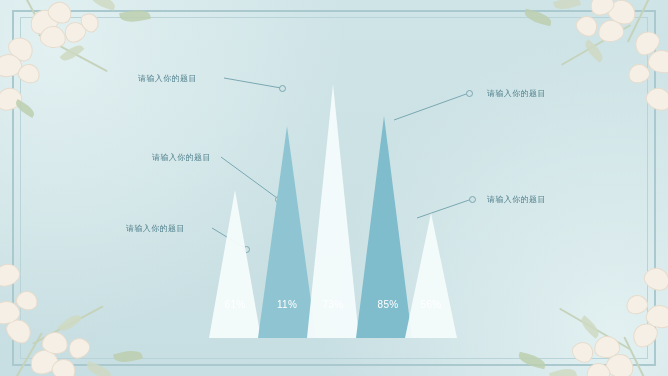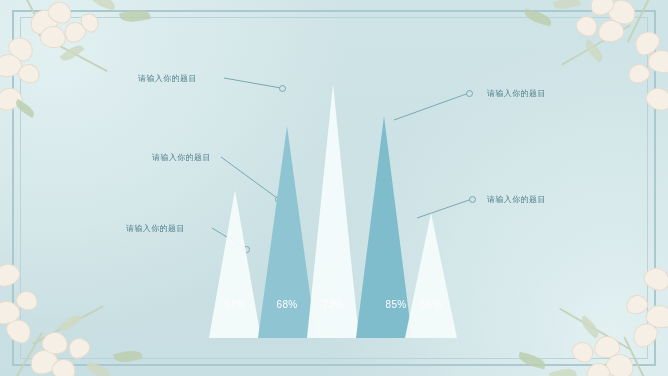--- a/index.html
+++ b/index.html
@@ -150,23 +150,23 @@
         <polygon points="28,0 56,222 0,222" fill="#7fbccc"></polygon>
       </svg>
     </div>
     <div class="cone" style="left:405px;top:213px;">
       <svg width="52" height="125" viewBox="0 0 52 125">
         <polygon points="26,0 52,125 0,125" fill="#f4fbfb" opacity="0.95"></polygon>
       </svg>
     </div>
 
     <div class="pct" style="left:209px;top:299px;width:52px;">61%</div>
-    <div class="pct dark" style="left:258px;top:299px;width:58px;">68%</div>
+    <div class="pct dark" style="left:258px;top:299px;width:58px;">11%</div>
     <div class="pct" style="left:307px;top:299px;width:52px;">73%</div>
-    <div class="pct dark" style="left:368px;top:299px;width:56px;">85%</div>
+    <div class="pct dark" style="left:360px;top:299px;width:56px;">85%</div>
     <div class="pct" style="left:405px;top:299px;width:52px;">56%</div>
 
     <div class="label" style="left:138px;top:73px;">请输入你的题目</div>
     <div class="label" style="left:152px;top:152px;">请输入你的题目</div>
     <div class="label" style="left:126px;top:223px;">请输入你的题目</div>
     <div class="label" style="left:487px;top:88px;">请输入你的题目</div>
     <div class="label" style="left:487px;top:194px;">请输入你的题目</div>
 
   </div>
 </div>

